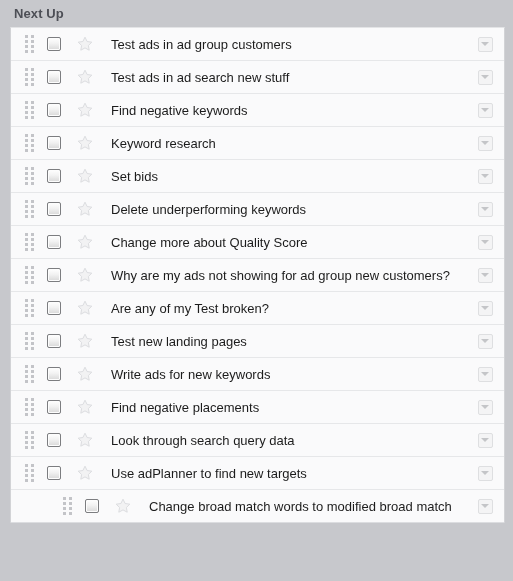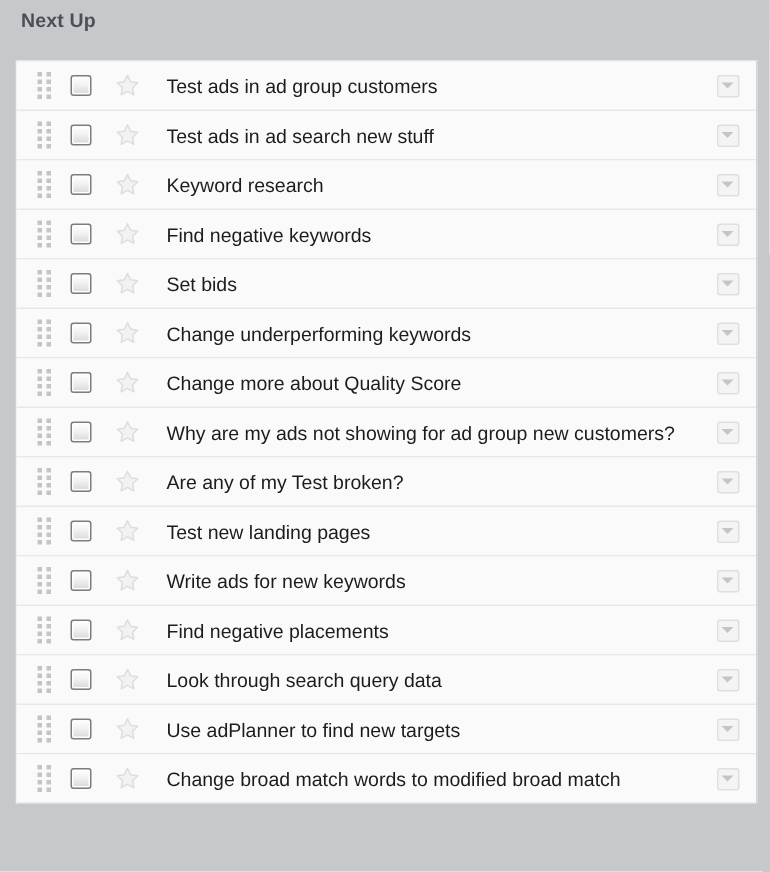--- a/index.html
+++ b/index.html
@@ -29,39 +29,40 @@
   }
   .panel-title {
     font-size: 13px;
     font-weight: bold;
     color: #4d4f56;
     letter-spacing: 0.1px;
   }
   .list-wrap {
     position: absolute;
     left: 10px;
-    top: 40px;
+    top: 27px;
     width: 495px;
     background: #fafafb;
     border-left: 1px solid #d2d3d6;
     border-right: 1px solid #d2d3d6;
     border-top: 1px solid #e3e4e6;
     box-sizing: border-box;
   }
   .task-row {
     position: relative;
     display: flex;
     align-items: center;
     height: 33px;
     border-bottom: 1px solid #e6e7e9;
     background: #fafafb;
     box-sizing: border-box;
   }
   .task-row:last-child {
     border-bottom: 1px solid #dcdde0;
+    padding-left: 38px;
   }
 
   
   .drag-handle {
     width: 20px;
     margin-left: 8px;
     display: grid;
     grid-template-columns: 3px 3px;
     grid-template-rows: repeat(4, 3px);
     gap: 2px 3px;
@@ -219,20 +220,46 @@
           <i></i>
         </div>
         <div class="cb-cell">
           <div class="checkbox"></div>
         </div>
         <div class="star-cell">
           <svg class="star-icon" viewBox="0 0 16 16">
             <path d="M8 1.2l2.1 4.3 4.7 0.7-3.4 3.3 0.8 4.7L8 11.9l-4.2 2.3 0.8-4.7L1.2 6.2l4.7-0.7z" fill="#f2f2f3" stroke="#dcdde0" stroke-width="1" stroke-linejoin="round"></path>
           </svg>
         </div>
+        <div class="task-label">Find negative keywords</div>
+        <div class="menu-cell">
+          <div class="menu-btn">
+            <span class="caret"></span>
+          </div>
+        </div>
+      </div>
+      <div class="task-row">
+        <div class="drag-handle">
+          <i></i>
+          <i></i>
+          <i></i>
+          <i></i>
+          <i></i>
+          <i></i>
+          <i></i>
+          <i></i>
+        </div>
+        <div class="cb-cell">
+          <div class="checkbox"></div>
+        </div>
+        <div class="star-cell">
+          <svg class="star-icon" viewBox="0 0 16 16">
+            <path d="M8 1.2l2.1 4.3 4.7 0.7-3.4 3.3 0.8 4.7L8 11.9l-4.2 2.3 0.8-4.7L1.2 6.2l4.7-0.7z" fill="#f2f2f3" stroke="#dcdde0" stroke-width="1" stroke-linejoin="round"></path>
+          </svg>
+        </div>
         <div class="task-label">Keyword research</div>
         <div class="menu-cell">
           <div class="menu-btn">
             <span class="caret"></span>
           </div>
         </div>
       </div>
       <div class="task-row">
         <div class="drag-handle">
           <i></i>
@@ -245,46 +272,20 @@
           <i></i>
         </div>
         <div class="cb-cell">
           <div class="checkbox"></div>
         </div>
         <div class="star-cell">
           <svg class="star-icon" viewBox="0 0 16 16">
             <path d="M8 1.2l2.1 4.3 4.7 0.7-3.4 3.3 0.8 4.7L8 11.9l-4.2 2.3 0.8-4.7L1.2 6.2l4.7-0.7z" fill="#f2f2f3" stroke="#dcdde0" stroke-width="1" stroke-linejoin="round"></path>
           </svg>
         </div>
-        <div class="task-label">Find negative keywords</div>
-        <div class="menu-cell">
-          <div class="menu-btn">
-            <span class="caret"></span>
-          </div>
-        </div>
-      </div>
-      <div class="task-row">
-        <div class="drag-handle">
-          <i></i>
-          <i></i>
-          <i></i>
-          <i></i>
-          <i></i>
-          <i></i>
-          <i></i>
-          <i></i>
-        </div>
-        <div class="cb-cell">
-          <div class="checkbox"></div>
-        </div>
-        <div class="star-cell">
-          <svg class="star-icon" viewBox="0 0 16 16">
-            <path d="M8 1.2l2.1 4.3 4.7 0.7-3.4 3.3 0.8 4.7L8 11.9l-4.2 2.3 0.8-4.7L1.2 6.2l4.7-0.7z" fill="#f2f2f3" stroke="#dcdde0" stroke-width="1" stroke-linejoin="round"></path>
-          </svg>
-        </div>
         <div class="task-label">Set bids</div>
         <div class="menu-cell">
           <div class="menu-btn">
             <span class="caret"></span>
           </div>
         </div>
       </div>
       <div class="task-row">
         <div class="drag-handle">
           <i></i>
@@ -297,21 +298,21 @@
           <i></i>
         </div>
         <div class="cb-cell">
           <div class="checkbox"></div>
         </div>
         <div class="star-cell">
           <svg class="star-icon" viewBox="0 0 16 16">
             <path d="M8 1.2l2.1 4.3 4.7 0.7-3.4 3.3 0.8 4.7L8 11.9l-4.2 2.3 0.8-4.7L1.2 6.2l4.7-0.7z" fill="#f2f2f3" stroke="#dcdde0" stroke-width="1" stroke-linejoin="round"></path>
           </svg>
         </div>
-        <div class="task-label">Change underperforming keywords</div>
+        <div class="task-label">Delete underperforming keywords</div>
         <div class="menu-cell">
           <div class="menu-btn">
             <span class="caret"></span>
           </div>
         </div>
       </div>
       <div class="task-row">
         <div class="drag-handle">
           <i></i>
           <i></i>

